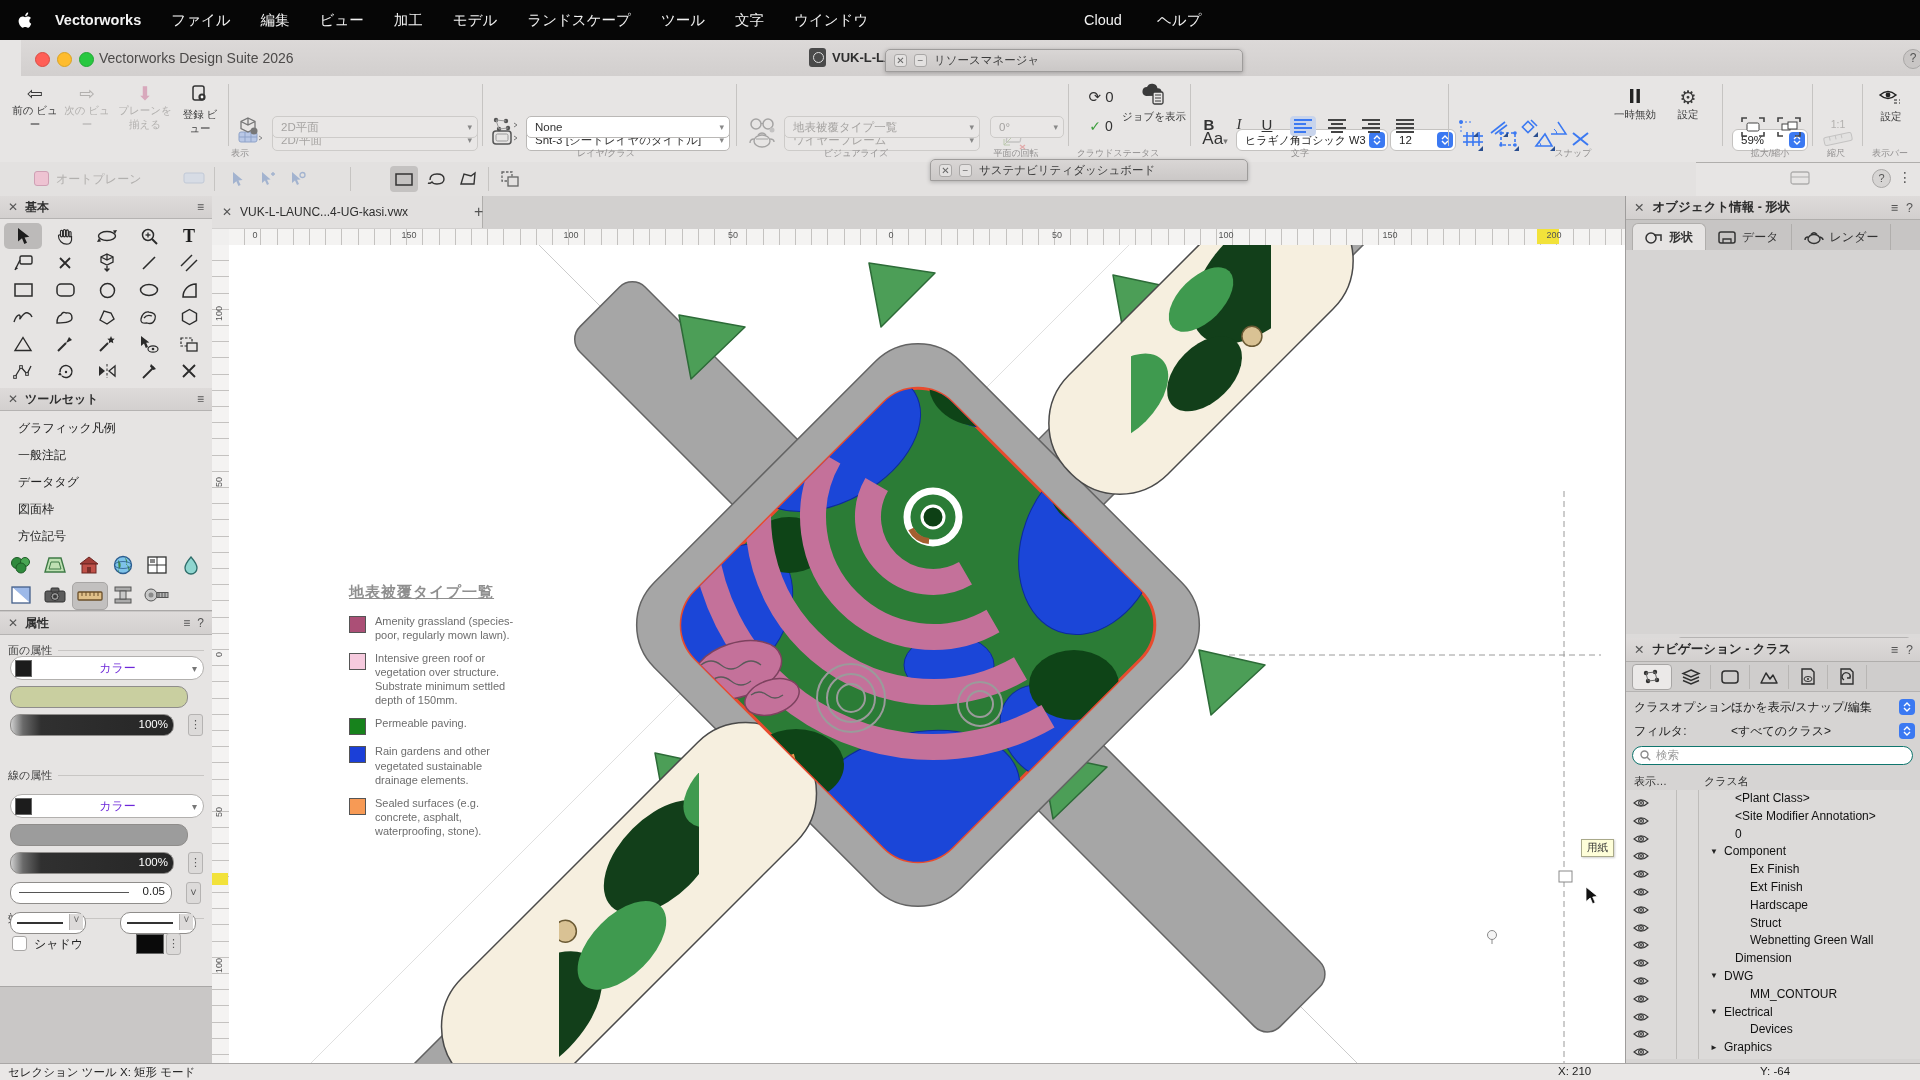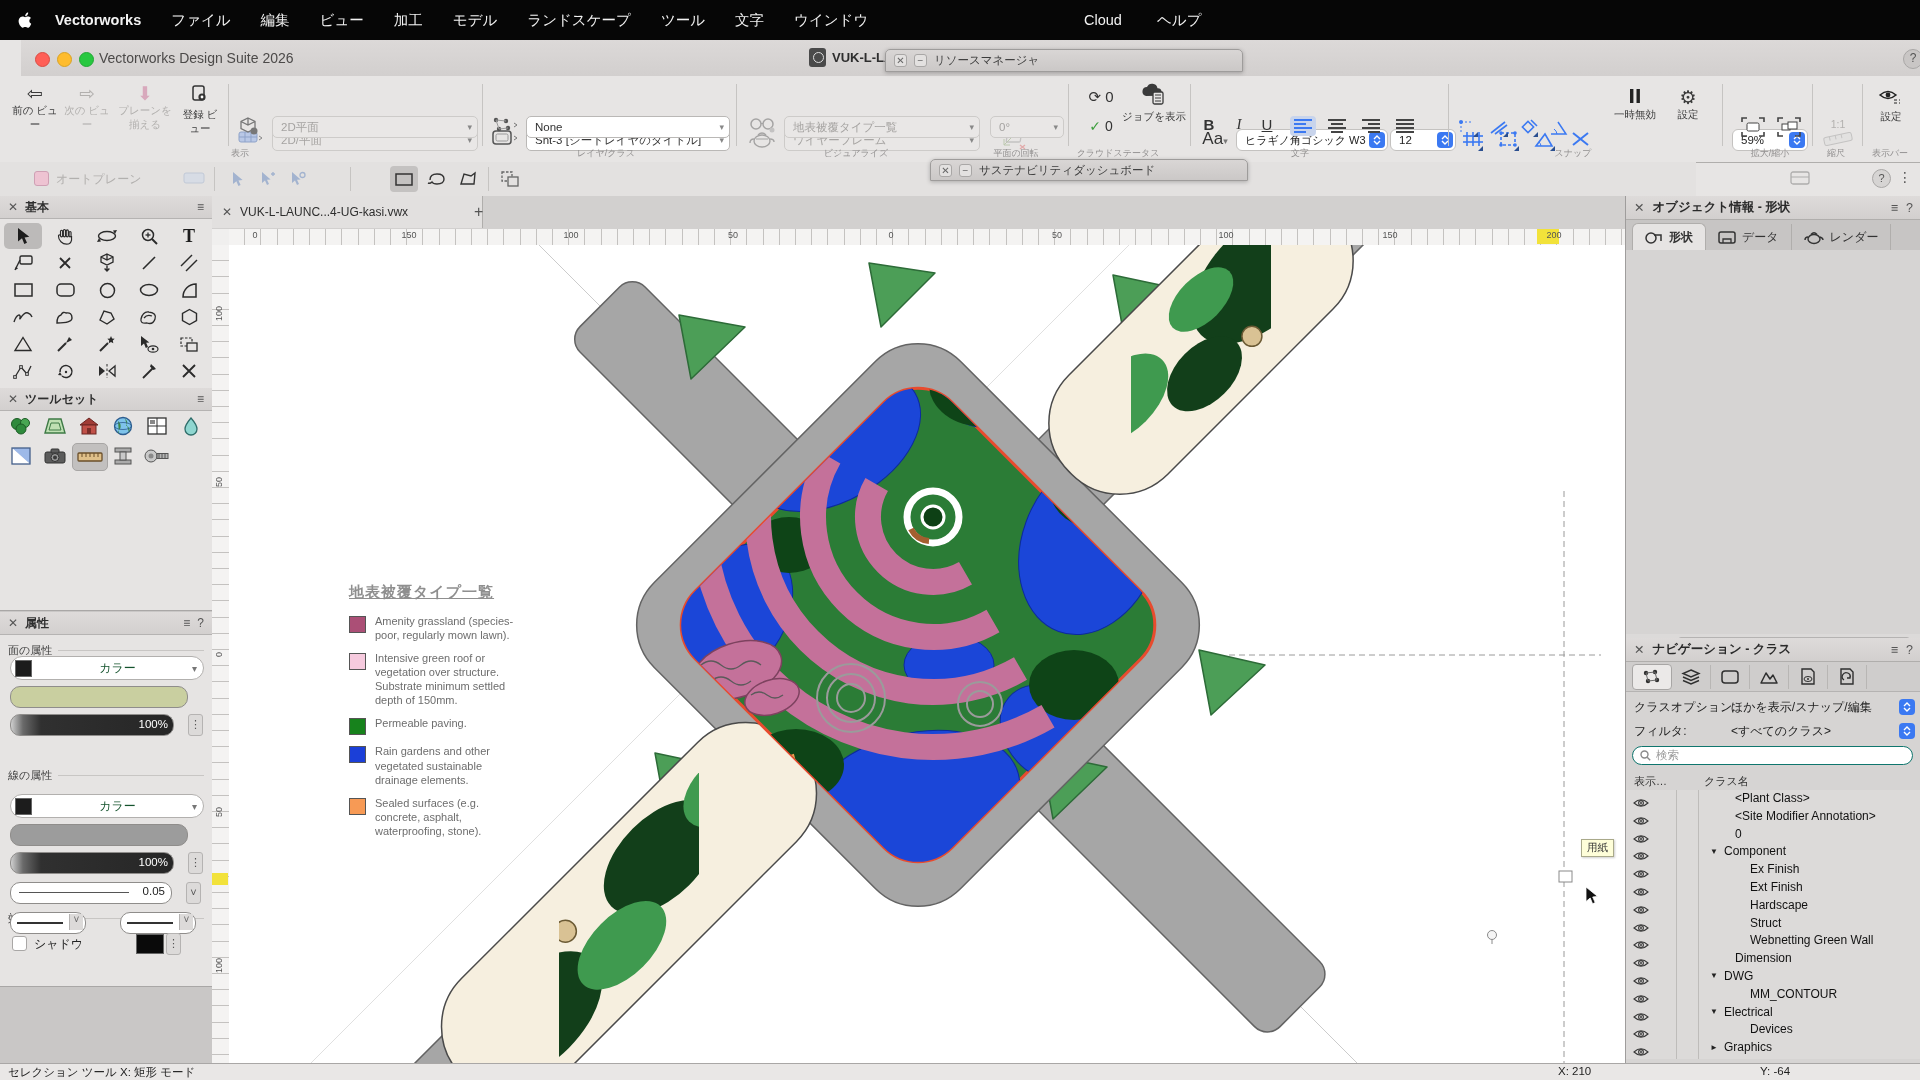--- a/index.html
+++ b/index.html
@@ -68,21 +68,21 @@
   .tcell.on{background:#bcbab9;}
   .tsitem{display:flex;align-items:center;gap:8px;height:27px;padding-left:10px;font-size:12px;color:#222;}
   .tsico{position:absolute;width:34px;height:26px;border-radius:5px;display:flex;align-items:center;justify-content:center;}
   .tsico.on{background:#c2c0bf;border:1px solid #a8a6a5;}
   .asec{display:flex;align-items:center;gap:6px;font-size:11px;color:#3c3c3c;padding:0 8px;}
   .asec::after{content:"";flex:1;height:1px;background:#c8c6c4;}
   .abar{position:absolute;left:10px;width:176px;height:20px;border:1px solid #8f8d8b;border-radius:10px;}
   .dots3{position:absolute;width:13px;height:20px;background:#dcdad9;border:1px solid #b5b3b2;border-radius:3px;color:#555;
          font-size:11px;text-align:center;line-height:18px;}
   .aselect{position:absolute;left:10px;width:192px;height:22px;background:#fff;border:1px solid #b2b0ae;border-radius:12px;
-           font-size:12px;color:#14532d;display:flex;align-items:center;}
+           font-size:12px;color:#6d28d9;display:flex;align-items:center;}
   .aselect::after{content:"▾";position:absolute;right:6px;color:#777;font-size:10px;}
   .swblack{width:15px;height:15px;background:#1c1c1c;border:1px solid #666;margin-left:4px;}
   
   #tabbar{position:absolute;left:212px;top:196px;width:1413px;height:33px;background:#d2d0cf;border-bottom:1px solid #a9a7a6;}
   #doctab{position:absolute;left:0;top:0;height:32px;width:250px;background:#e2e0df;border-right:1px solid #b0aeac;
           display:flex;align-items:center;gap:8px;padding:0 10px;font-size:12px;color:#2e2e2e;}
   #tabplus{position:absolute;left:262px;top:7px;font-size:16px;color:#555;}
   #corner{position:absolute;left:212px;top:229px;width:17px;height:16px;background:#f0efee;border-right:1px solid #a9a7a6;border-bottom:1px solid #8d8b89;}
   #hruler{position:absolute;left:229px;top:229px;width:1396px;height:16px;background:#f4f3f2;border-bottom:1px solid #8d8b89;
           overflow:hidden;}
@@ -739,20 +739,47 @@
       </div>
     </div>
 
     <div class="pal" style="top:192px;height:222px;">
       <div class="phead">
         <span class="px">✕</span>
         <span>ツールセット</span>
         <span class="sp"></span>
           <span class="pm">≡</span>
       </div>
+      <div style="padding-top:4px;">
+
+          <div class="tsitem">
+            <span class="tsi-icon"></span>
+            <span>グラフィック凡例</span>
+          </div>
+
+          <div class="tsitem">
+            <span class="tsi-icon"></span>
+            <span>一般注記</span>
+          </div>
+
+          <div class="tsitem">
+            <span class="tsi-icon"></span>
+            <span>データタグ</span>
+          </div>
+
+          <div class="tsitem">
+            <span class="tsi-icon"></span>
+            <span>図面枠</span>
+          </div>
+
+          <div class="tsitem">
+            <span class="tsi-icon"></span>
+            <span>方位記号</span>
+          </div>
+        </div>
 
       <div style="position:relative;height:62px;">
         <span class="tsico" style="left:4px;top:2px;">
             <svg width="24" height="20" viewBox="0 0 24 20">
               <circle cx="8" cy="8" r="5.5" fill="#2f8a3c" stroke="#1d5c26"></circle>
               <circle cx="16" cy="7" r="4.5" fill="#49a653" stroke="#1d5c26"></circle>
               <circle cx="12" cy="13" r="5" fill="#2f8a3c" stroke="#1d5c26"></circle>
             </svg>
           </span>
         <span class="tsico" style="left:38px;top:2px;">

